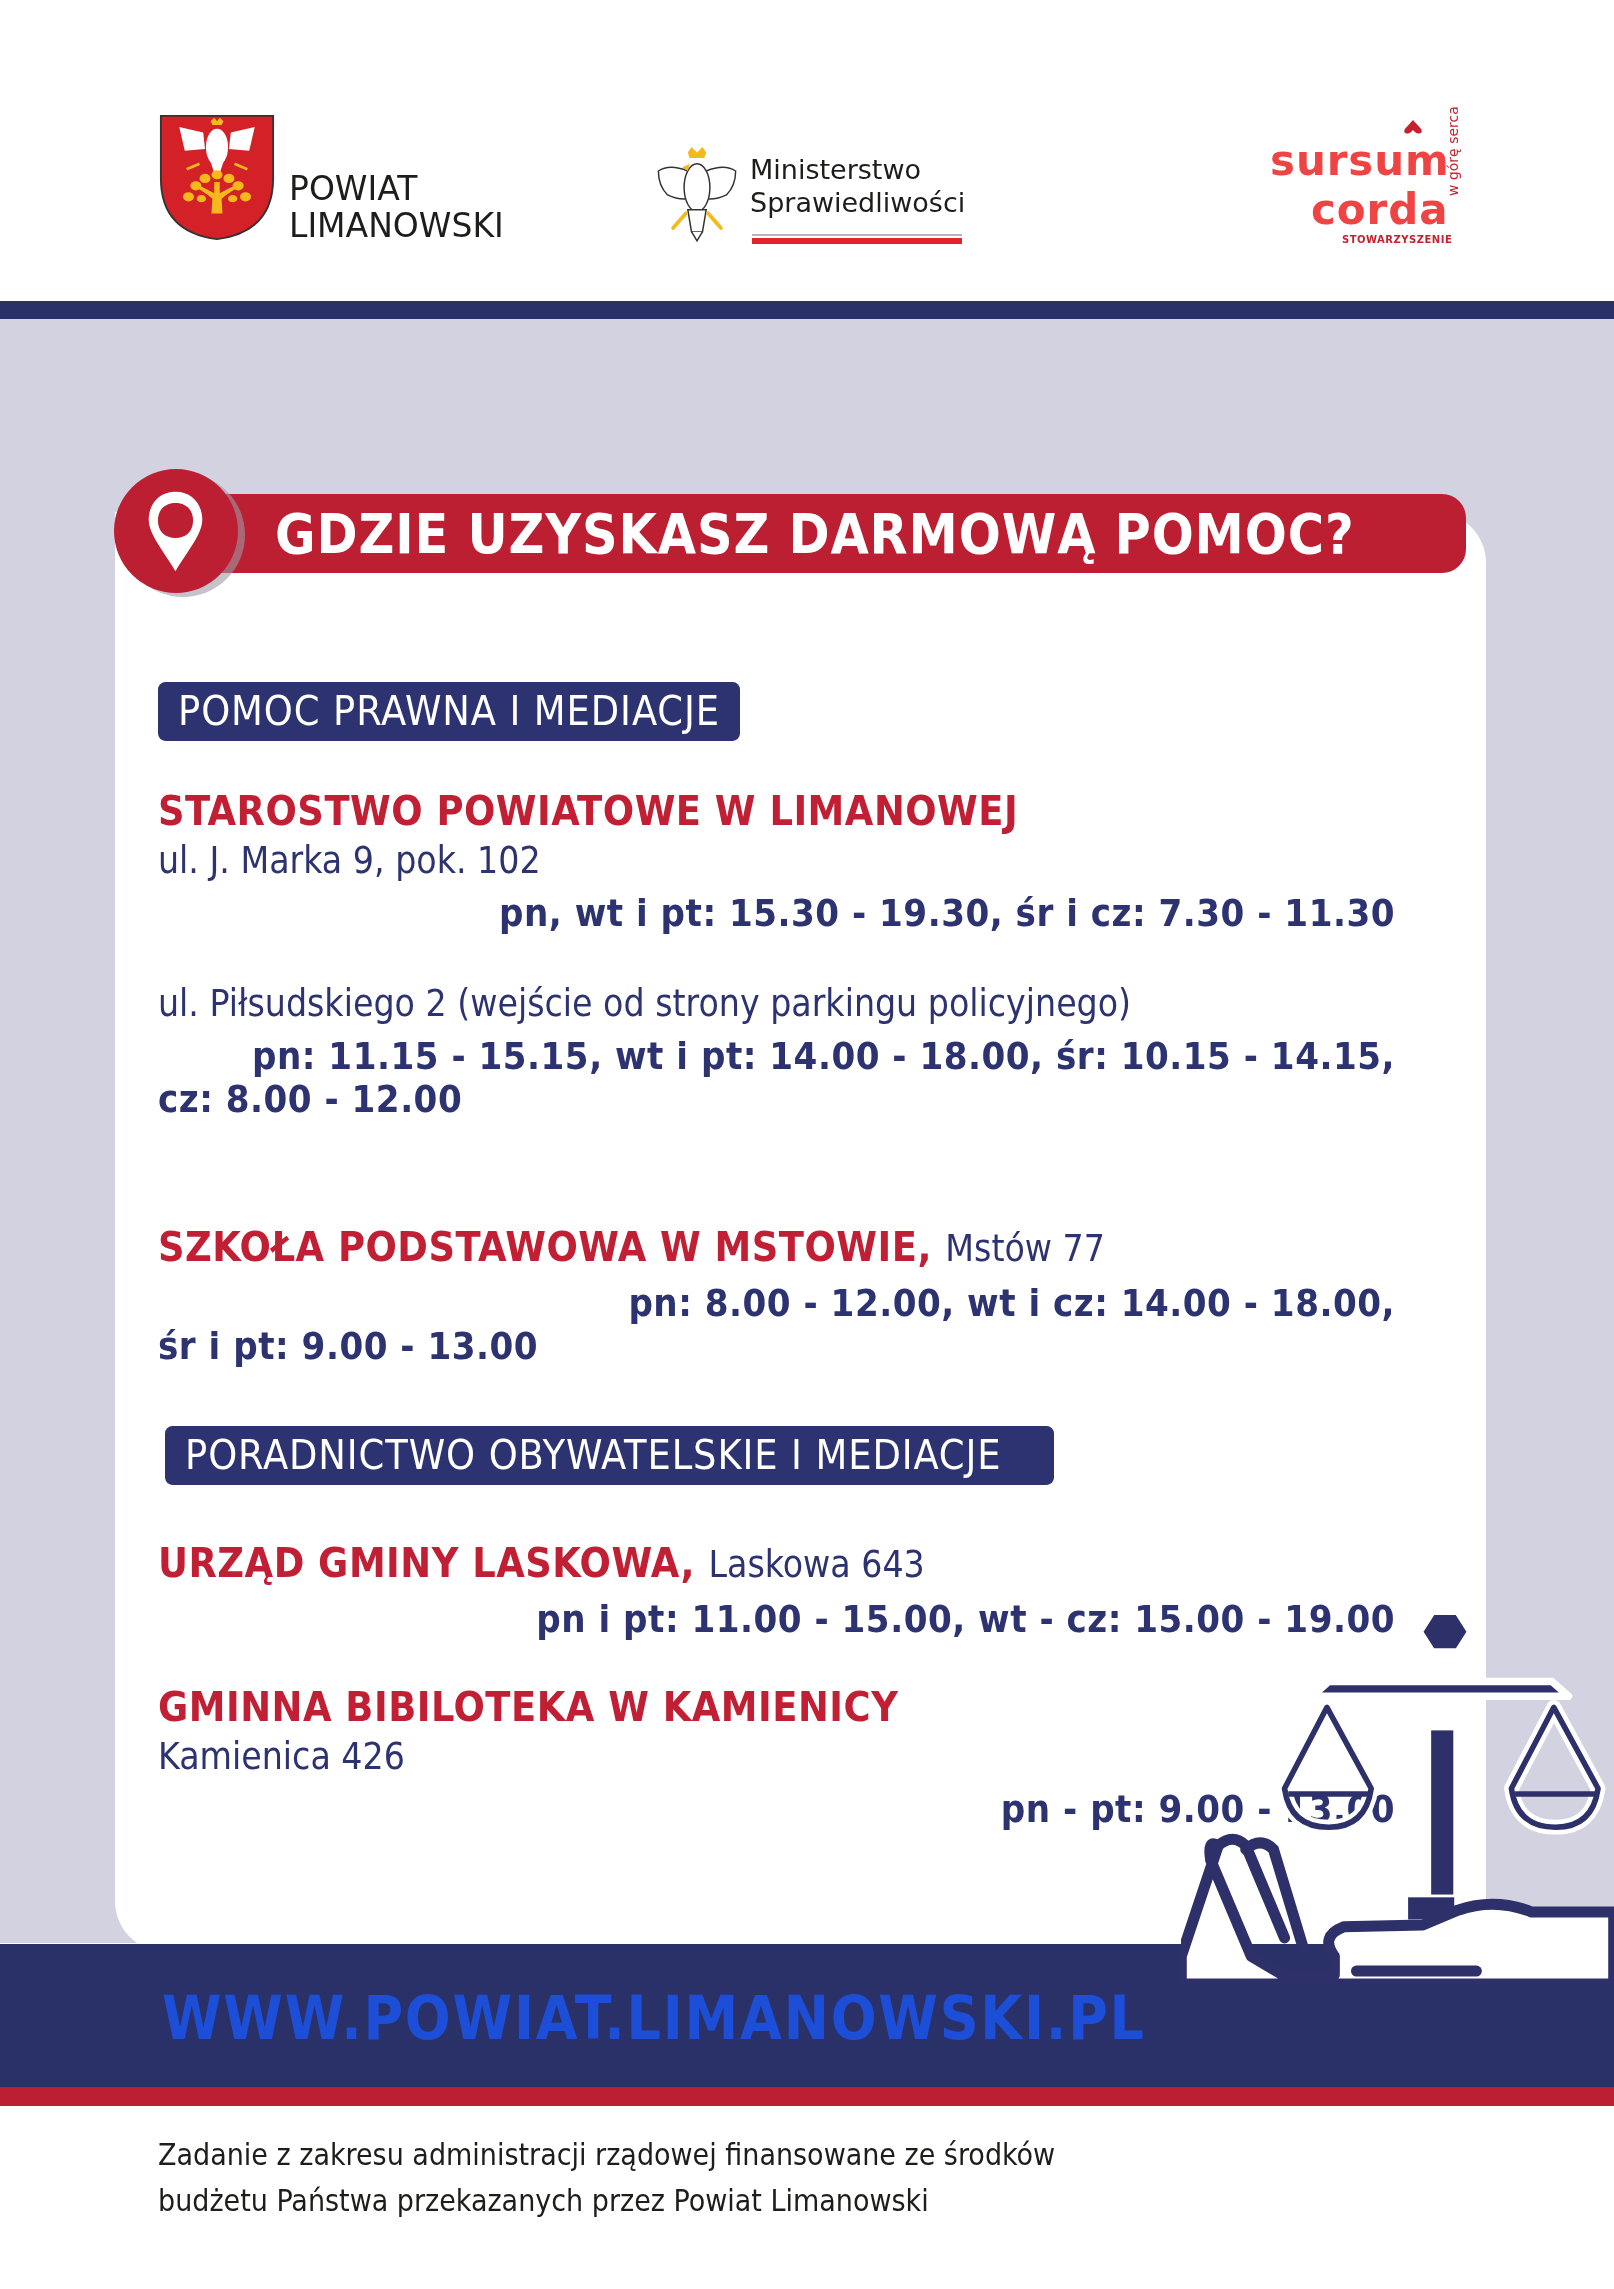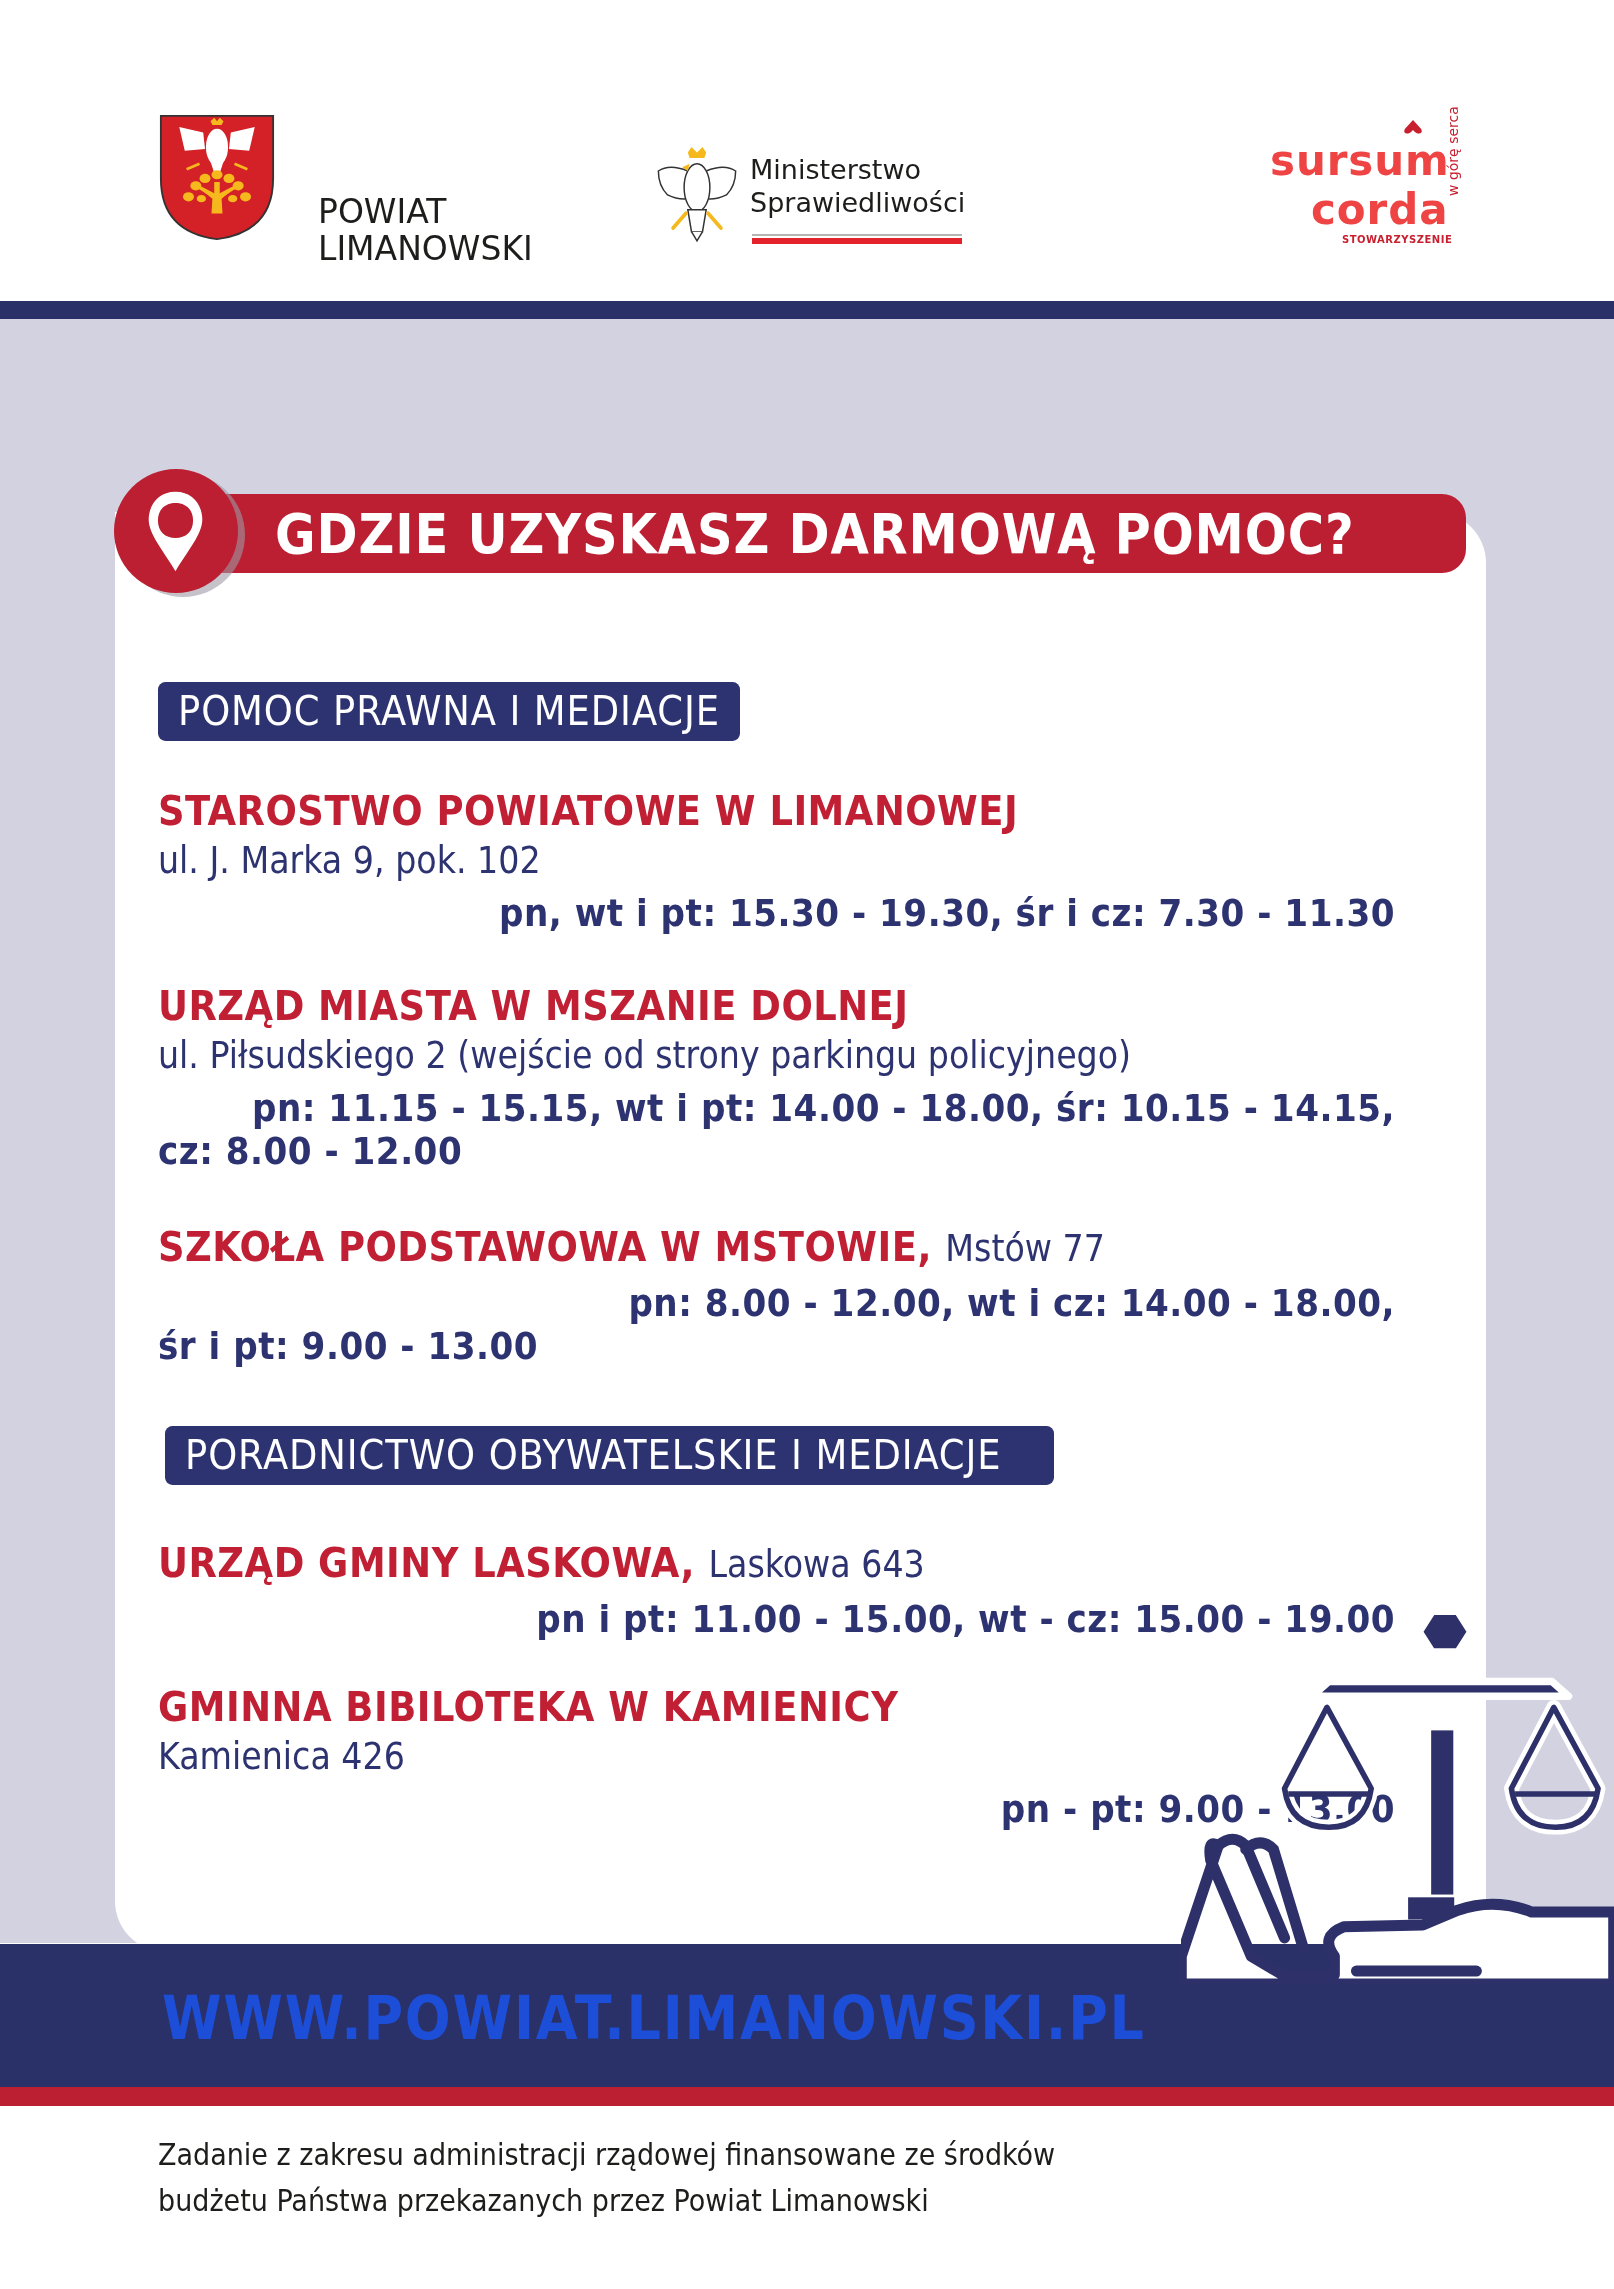--- a/index.html
+++ b/index.html
@@ -5,21 +5,21 @@
   html, body { margin: 0; padding: 0; }
   body {
     width: 1614px; height: 2290px; position: relative; overflow: hidden;
     background: #ffffff;
     font-family: "DejaVu Sans Condensed", "DejaVu Sans", sans-serif;
   }
   .abs { position: absolute; }
 
   
   .logo-text-dark { color: #1d1d1b; font-family: "DejaVu Sans", sans-serif; }
-  .powiat-name { left: 289px; top: 193px; font-size: 33px; line-height: 37px; letter-spacing: 0px; margin-left: 29px; }
+  .powiat-name { left: 289px; top: 170px; font-size: 33px; line-height: 37px; letter-spacing: 0px; }
   .ministry-name { left: 750px; top: 153px; font-size: 27px; line-height: 33px; }
   .ministry-rule-grey { left: 752px; top: 234px; width: 210px; height: 1.8px; background: #b5b5b5; }
   .ministry-rule-red { left: 752px; top: 238px; width: 210px; height: 5.5px; background: #e3222b; }
   .sursum { left: 1270px; top: 140px; color: #ef4444; font-family: "DejaVu Sans", sans-serif; font-weight: bold; font-size: 42px; line-height: 41px; letter-spacing: 0.9px; }
   .sursum .l2 { padding-left: 41px; margin-top: 8px; }
   .stowarz { left: 1342px; top: 234px; color: #c8202f; font-family: "DejaVu Sans", sans-serif; font-weight: bold; font-size: 10px; letter-spacing: 0.5px; }
   .wgore { left: 1445px; top: 196px; color: #c8202f; font-family: "DejaVu Sans", sans-serif; font-size: 14px; transform: rotate(-90deg); transform-origin: left top; white-space: nowrap; }
 
   
   .top-bar { left: 0; top: 301px; width: 1614px; height: 18.5px; background: #2a3169; }
@@ -146,21 +146,20 @@
 
 <div class="abs pill pill-1">POMOC PRAWNA I MEDIACJE</div>
 
 <div class="abs entry e1">
   <div class="ename">STAROSTWO POWIATOWE W LIMANOWEJ</div>
   <div class="eaddr">ul. J. Marka 9, pok. 102</div>
   <div class="ehours gap-s">pn, wt i pt: 15.30 - 19.30, śr i cz: 7.30 - 11.30</div>
 </div>
 
 <div class="abs entry e2">
-  <div class="ename">URZĄD MIASTA W MSZANIE DOLNEJ</div>
   <div class="eaddr">ul. Piłsudskiego 2 (wejście od strony parkingu policyjnego)</div>
   <div class="ehours gap-s">pn: 11.15 - 15.15, wt i pt: 14.00 - 18.00, śr: 10.15 - 14.15,</div>
   <div class="ehours">cz: 8.00 - 12.00</div>
 </div>
 
 <div class="abs entry e3">
   <div class="ename">
     <span>SZKOŁA PODSTAWOWA W MSTOWIE,</span>
     <span class="addr-inline">Mstów 77</span>
   </div>

